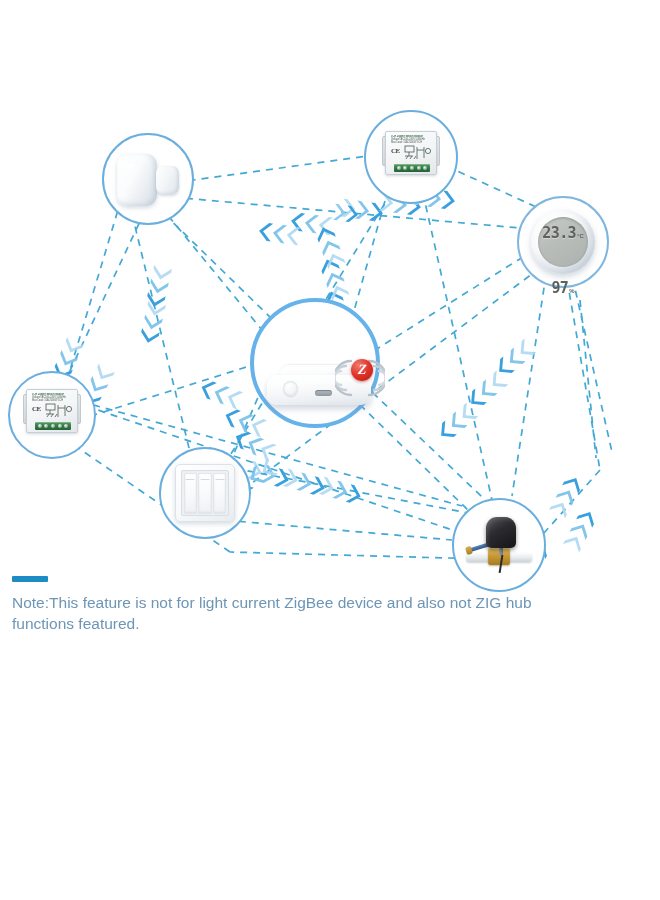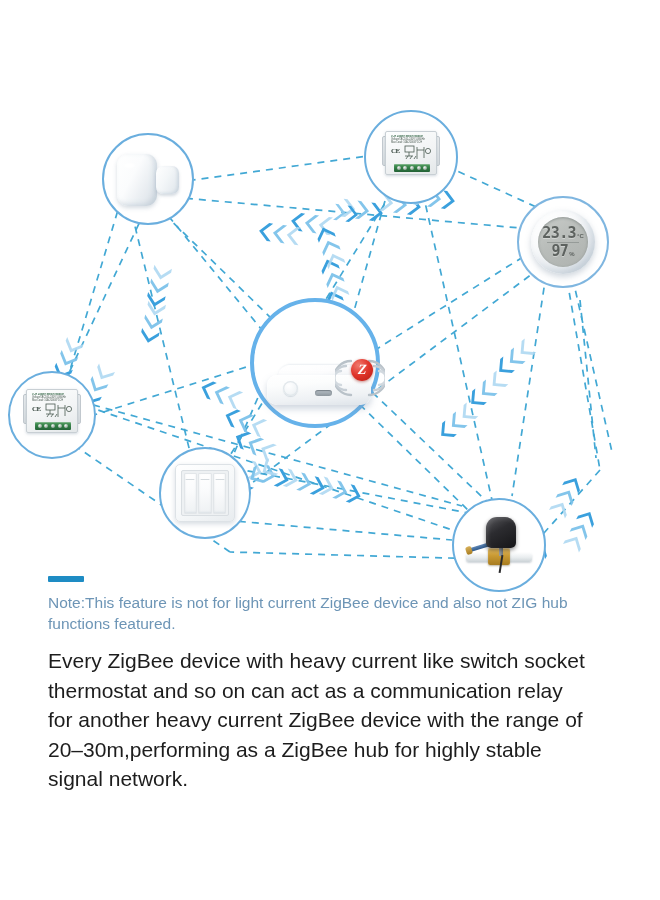--- a/index.html
+++ b/index.html
@@ -122,21 +122,21 @@
   }
   .ts-face {
     position:absolute; left:7px; top:7px; width:50px; height:50px;
     border-radius:50%;
     background: linear-gradient(150deg,#c9ccc9 0%,#b9bdba 45%,#aeb2af 100%);
     box-shadow: inset 0 1px 3px rgba(80,90,88,.45);
     display:flex; flex-direction:column;
     align-items:center; justify-content:center;
     gap:1px;
   }
-  .ts-row { display:flex; align-items:flex-end; color:#5d625f; }
+  .ts-row { display:flex; align-items:flex-end; color:#5d625f;margin-top:38px; }
   .ts-val {
     font-family:"DejaVu Sans Mono", monospace;
     font-size:15px; font-weight:700; line-height:13px;
     letter-spacing:-.6px;
     text-shadow: 0 1px 0 rgba(255,255,255,.35);
   }
   .ts-unit { font-size:6px; line-height:8px; margin-left:1px; font-weight:700; }
   .ts-div { width:32px; height:1px; background:rgba(90,98,95,.35); margin:1px 0; }
 
   
@@ -274,21 +274,20 @@
     font-style:italic;
     transform: skewX(-4deg);
   }
   .hub-waves { position:absolute; right:-14px; top:-8px; width:50px; height:44px; z-index:4; }
 
   
   #textblock {
     position:absolute;
     left:0; top:576px;
     width:568px;
-    margin-left:36px;
   }
   .accent-bar {
     margin: 0 0 0 12px;
     width: 36px; height: 6px;
     background: #1e8cc4;
     border-radius: 1px;
   }
   .note {
     margin: 10px 12px 0 12px;
     font-size: 15.5px;
@@ -529,14 +528,13 @@
         <span>Z</span>
       </div>
     </div>
   </div>
 
 </div>
 
 <div id="textblock">
   <div class="accent-bar"></div>
   <p class="note">Note:This feature is not for light current ZigBee device and also not ZIG hub functions featured.</p>
-  <p class="body-copy">Every ZigBee device with heavy current like switch socket thermostat and so on can act as a communication relay for another heavy current ZigBee device with the range of 20–30m,performing as a ZigBee hub for highly stable signal network.</p>
 </div>
 
 </body></html>

